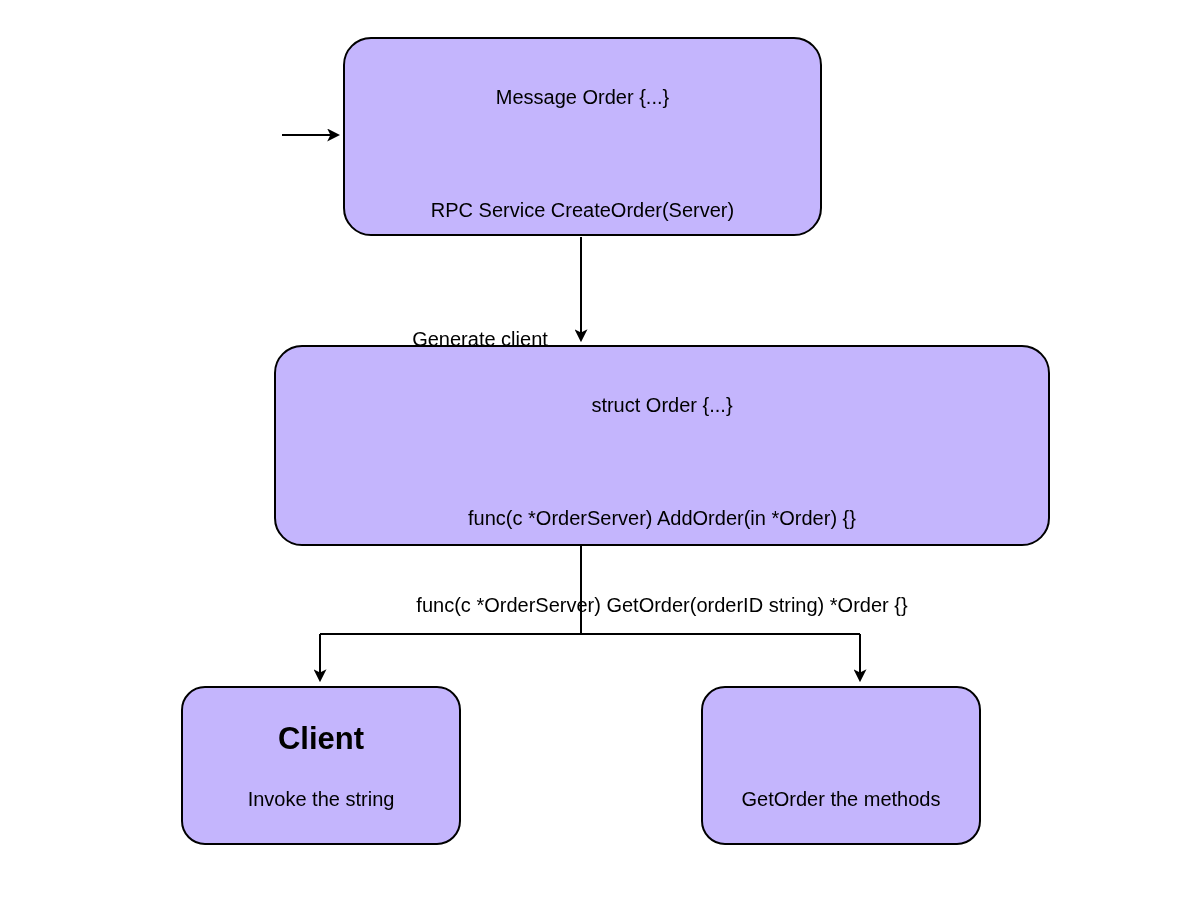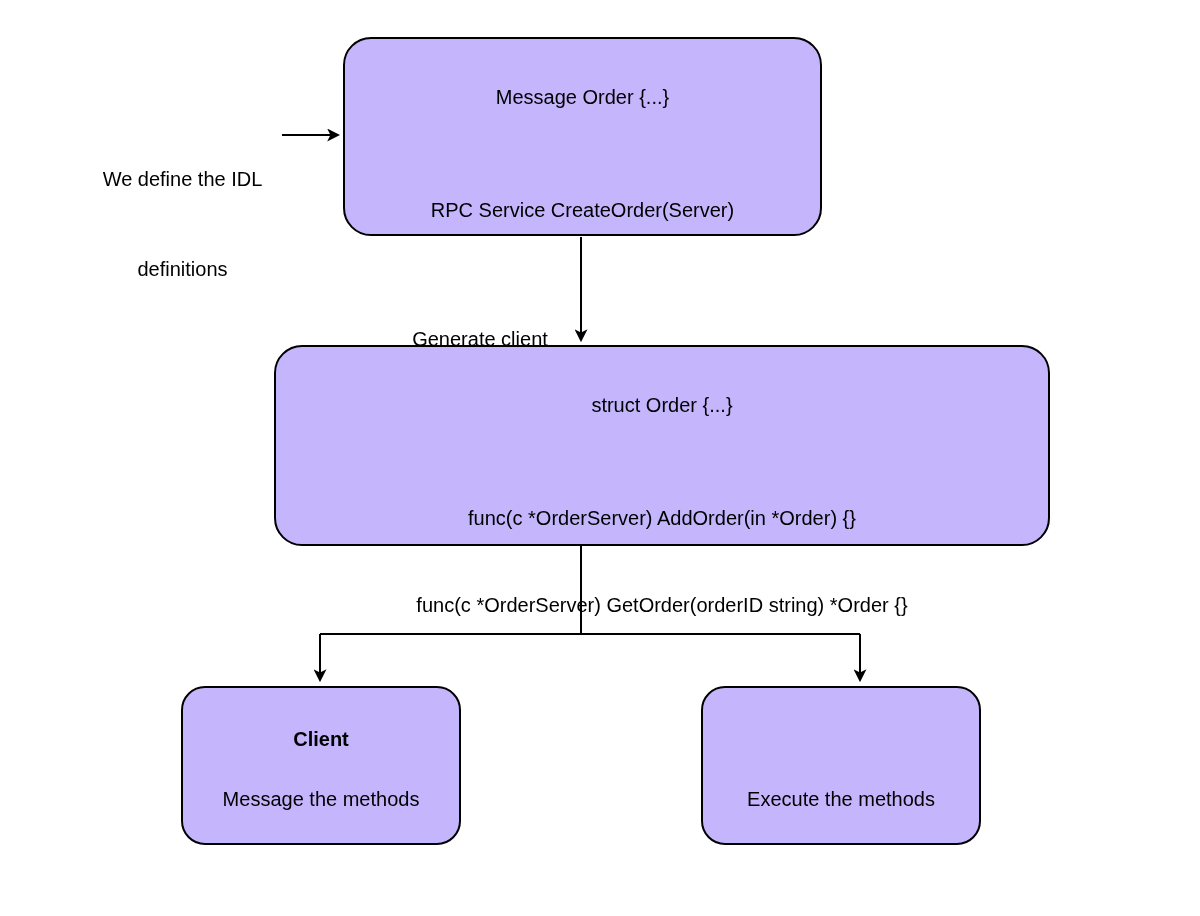--- a/index.html
+++ b/index.html
@@ -23,21 +23,21 @@
     position: absolute; left: 0; right: 0; top: 44px;
     text-align: center; font-size: 20px; line-height: 28px; white-space: pre;
   }
   .node-body {
     position: absolute; left: 0; right: 0; top: 99px;
     text-align: center; font-size: 20px; line-height: 29px; white-space: pre;
   }
   .leaf { border-radius: 24px; }
   .leaf-title {
     position: absolute; left: 0; right: 0; top: 31px;
-    text-align: center; font-size: 20px; font-weight: bold; line-height: 40px;
+    text-align: center; font-size: 31px; font-weight: bold; line-height: 40px;
   }
   .leaf-sub {
     position: absolute; left: 0; right: 0; top: 97px;
     text-align: center; font-size: 20px; line-height: 28px;
   }
   .float-label {
     position: absolute; text-align: center;
     font-size: 20px; line-height: 30px; white-space: pre;
   }
 </style>
@@ -52,24 +52,20 @@
         <path d="M0,0 L12,6 L0,12 L3,6 Z" fill="#000000"></path>
       </marker>
     </defs>
     <path d="M282,135 L338,135" stroke="#000000" stroke-width="2" fill="none" marker-end="url(#arrowhead)"></path>
     <path d="M581,237 L581,340" stroke="#000000" stroke-width="2" fill="none" marker-end="url(#arrowhead)"></path>
     <path d="M581,546 L581,634 M320,634 L860,634" stroke="#000000" stroke-width="2" fill="none"></path>
     <path d="M320,634 L320,680" stroke="#000000" stroke-width="2" fill="none" marker-end="url(#arrowhead)"></path>
     <path d="M860,634 L860,680" stroke="#000000" stroke-width="2" fill="none" marker-end="url(#arrowhead)"></path>
   </svg>
 
-  <div class="float-label" style="left:60px; top:104px; width:245px;">
-    <div>We define the IDL</div>
-    <div>definitions</div>
-  </div>
 
   <div class="float-label" style="left:380px; top:264px; width:200px;">
     <div>Generate client</div>
     <div>stubs</div>
   </div>
 
   <div class="node" style="left:343px; top:37px; width:479px; height:199px;">
     <div class="node-title">Message Order {...}</div>
     <div class="node-body">
       <div>RPC Service CreateOrder(Server)</div>
@@ -79,20 +75,20 @@
   <div class="node" style="left:274px; top:345px; width:776px; height:201px;">
     <div class="node-title">struct Order {...}</div>
     <div class="node-body">
       <div>func(c *OrderServer) AddOrder(in *Order) {}</div>
       <div>func(c *OrderServer) GetOrder(orderID string) *Order {}</div>
     </div>
   </div>
 
   <div class="node leaf" style="left:181px; top:686px; width:280px; height:159px;">
     <div class="leaf-title">Client</div>
-    <div class="leaf-sub">Message the methods</div>
+    <div class="leaf-sub">Invoke the string</div>
   </div>
 
   <div class="node leaf" style="left:701px; top:686px; width:280px; height:159px;">
-    <div class="leaf-sub">Execute the methods</div>
+    <div class="leaf-sub">GetOrder the methods</div>
   </div>
 
 </div>
 
 </body></html>

